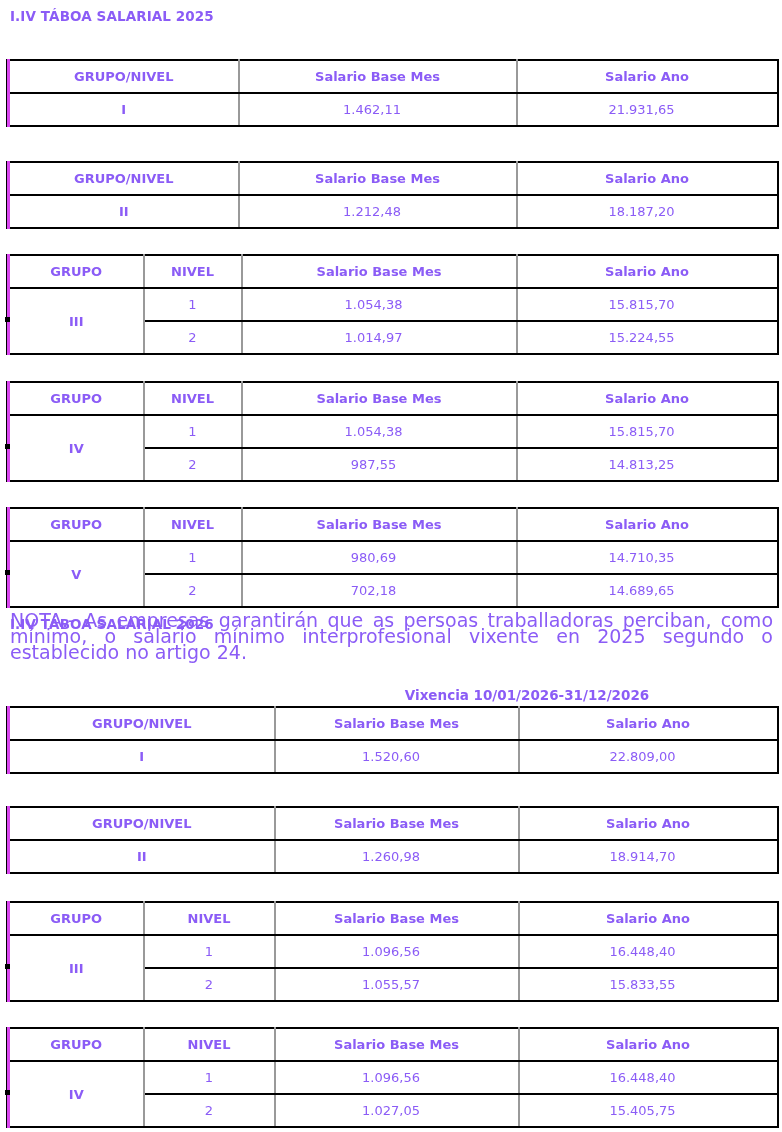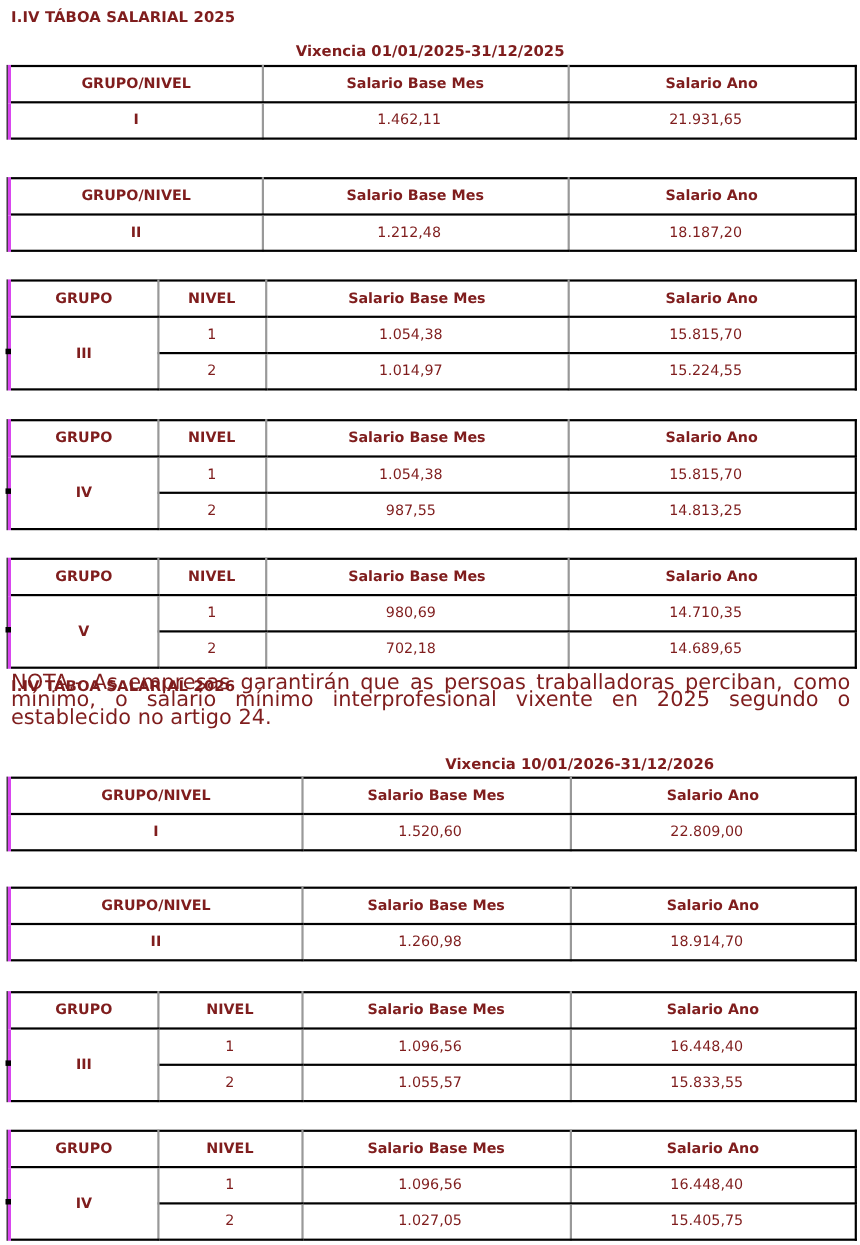--- a/index.html
+++ b/index.html
@@ -1,21 +1,21 @@
 <!DOCTYPE html>
 <html><head>
 <meta charset="utf-8">
 <style>
   html,body{margin:0;padding:0;background:#fff;}
   .page{
     position:relative;
     width:782px;height:1132px;
     background:#fff;
     font-family:"DejaVu Sans","Liberation Sans",sans-serif;
-    color:#7f1d1d;
+    color:#8b5cf6;
     overflow:hidden;
   }
   .doc-title{
     position:absolute;left:10px;
     font-size:13.5px;font-weight:bold;letter-spacing:0.1px;
     white-space:nowrap;
   }
   .subtitle{
     position:absolute;
     font-size:13.5px;font-weight:bold;
@@ -55,21 +55,20 @@
     font-size:19px;line-height:16px;font-weight:normal;
     text-align:justify;
   }
 </style>
 </head>
 <body>
 
 <div class="page">
 
   <div class="doc-title" style="top:8px">I.IV TÁBOA SALARIAL 2025</div>
-  <div class="subtitle subtitle-2025">Vixencia 01/01/2025-31/12/2025</div>
 
   <div class="tblock" style="top:59px">
     <table class="sal">
       <colgroup>
           <col style="width:230px">
           <col style="width:278px">
           <col style="width:261px">
         </colgroup>
       <tbody>
           <tr>

